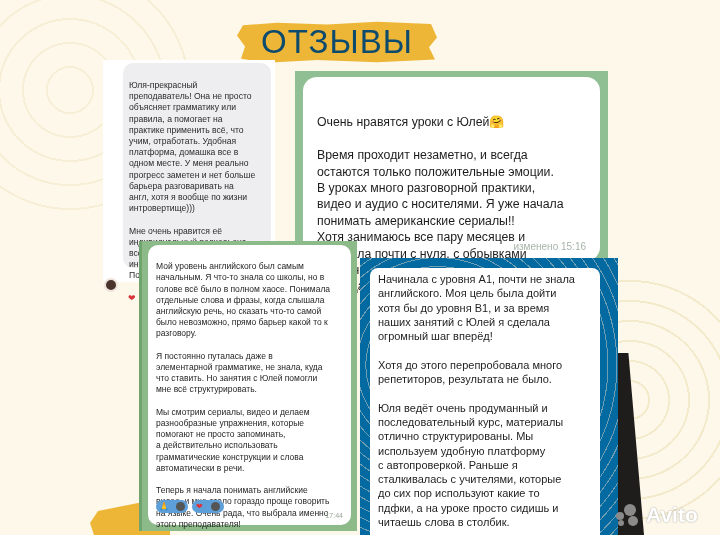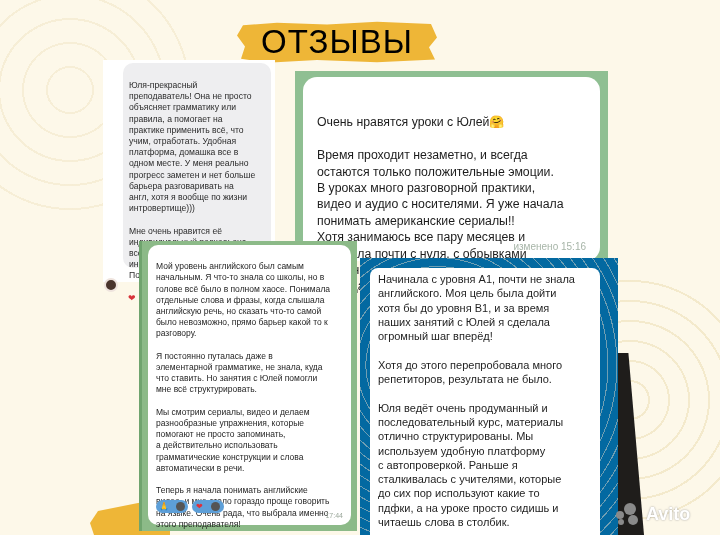--- a/index.html
+++ b/index.html
@@ -20,21 +20,21 @@
     background: repeating-radial-gradient(circle, transparent 0 22px, rgba(240,228,195,0.5) 22px 24px);
   }
   .title-brush {
     position: absolute; left: 237px; top: 20px; width: 200px; height: 44px;
     background: #eeb637;
     clip-path: polygon(3% 12%, 20% 6%, 45% 10%, 70% 4%, 97% 9%, 100% 40%, 96% 62%, 99% 90%, 70% 96%, 40% 91%, 15% 97%, 2% 88%, 4% 60%, 0% 35%);
   }
   .title-text {
     position: absolute; left: 237px; top: 22px; width: 200px; height: 40px;
     text-align: center; font-size: 33px; line-height: 40px;
-    color: #000000; letter-spacing: 1px;
+    color: #0c4a6e; letter-spacing: 1px;
   }
   .yellow-brush-bottom {
     position: absolute; left: 90px; top: 495px; width: 80px; height: 40px;
     background: #eeb637;
     clip-path: polygon(10% 40%, 60% 20%, 100% 10%, 100% 100%, 5% 100%, 0 70%);
   }
   .dark-stripe {
     position: absolute; left: 618px; top: 353px; width: 26px; height: 182px;
     background: #1f1d1b;
     clip-path: polygon(0 0, 40% 0, 100% 100%, 0 100%);
@@ -98,21 +98,21 @@
     position: absolute; left: 10px; top: 10px; width: 230px; height: 280px;
     background: #ffffff; border-radius: 8px; padding: 4px 8px;
     font-size: 11px; line-height: 14.3px; color: #1f1f1f; white-space: pre-line;
   }
 
   .avito {
     position: absolute; left: 616px; top: 503px; display: flex; align-items: center; gap: 4px;
   }
   .avito .dots { position: relative; width: 26px; height: 22px; }
   .avito .dot { position: absolute; border-radius: 50%; background: #8a8a8a; }
-  .avito .label { font-size: 18px; color: #ffffff; font-weight: bold; text-shadow: 0 0 2px #999; }
+  .avito .label { font-size: 21px; color: #ffffff; font-weight: bold; text-shadow: 0 0 2px #999; }
 </style>
 </head>
 <body>
 
 <div class="bg-rings-left"></div>
 <div class="bg-rings"></div>
 
 <div class="title-brush"></div>
 <div class="title-text">ОТЗЫВЫ</div>
 

